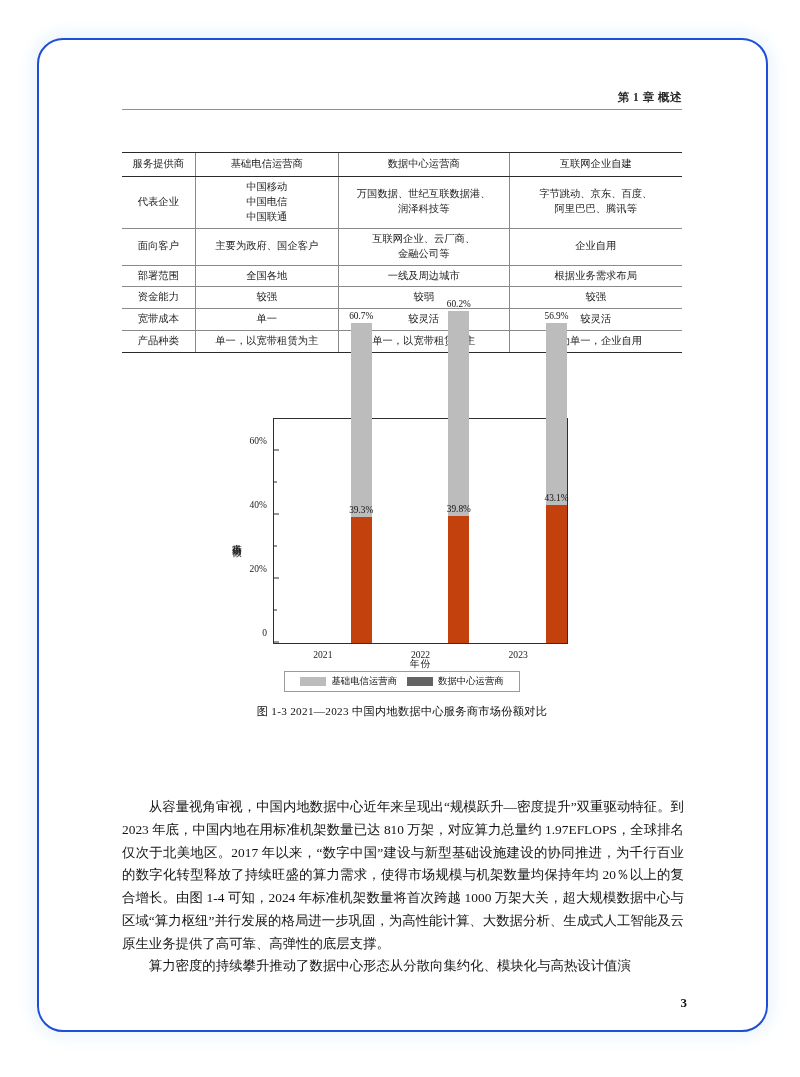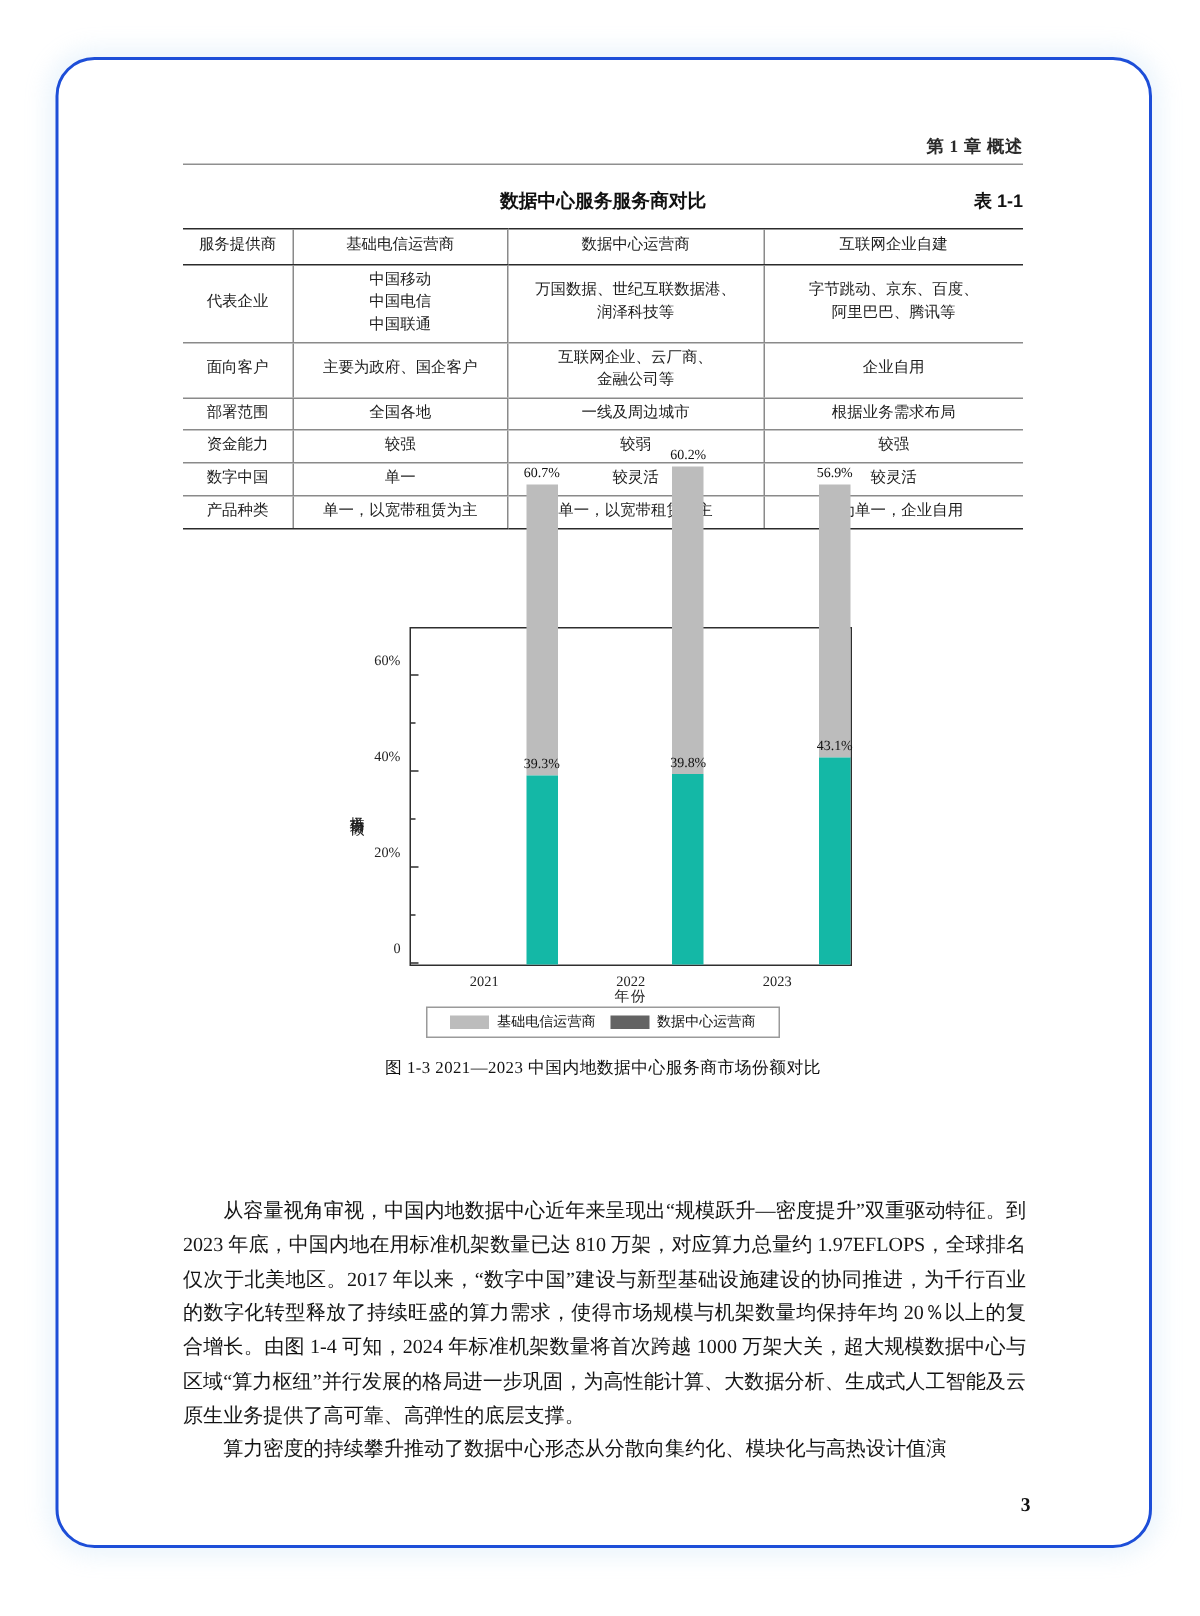--- a/index.html
+++ b/index.html
@@ -178,21 +178,21 @@
     display: flex;
     align-items: flex-end;
     justify-content: center;
     flex-direction: column;
   }
   .bar {
     position: relative;
     width: 21px;
   }
   .bar.series-0 { background: #bcbcbc; }
-  .bar.series-1 { background: #14b8a6; }
+  .bar.series-1 { background: #c2410c; }
   .bar-label {
     position: absolute;
     bottom: 100%;
     left: 50%;
     transform: translateX(-50%);
     margin-bottom: 2px;
     font-size: 9.3px;
     white-space: nowrap;
     color: #111;
   }
@@ -290,24 +290,20 @@
 <body>
 
 <div id="page-frame">
   <div id="page-inner">
 
     <div id="header-area">
       <div class="header-text">第 1 章  概述</div>
       <div class="header-rule"></div>
     </div>
 
-    <div id="table-caption-row">
-      <div id="table-title">数据中心服务服务商对比</div>
-      <div id="table-number">表 1-1</div>
-    </div>
 
     <table id="compare-table">
       <tbody>
         <tr class="hdr">
           <td class="col-a">服务提供商</td>
           <td class="col-b">基础电信运营商</td>
           <td class="col-c">数据中心运营商</td>
           <td class="col-d">互联网企业自建</td>
         </tr>
 
@@ -351,21 +347,21 @@
         </tr>
 
         <tr class="body-row">
           <td class="col-a">资金能力</td>
           <td class="col-b">较强</td>
           <td class="col-c">较弱</td>
           <td class="col-d">较强</td>
         </tr>
 
         <tr class="body-row">
-          <td class="col-a">数字中国</td>
+          <td class="col-a">宽带成本</td>
           <td class="col-b">单一</td>
           <td class="col-c">较灵活</td>
           <td class="col-d">较灵活</td>
         </tr>
 
         <tr class="body-row last-row">
           <td class="col-a">产品种类</td>
           <td class="col-b">单一，以宽带租赁为主</td>
           <td class="col-c">单一，以宽带租赁为主</td>
           <td class="col-d">较为单一，企业自用</td>

